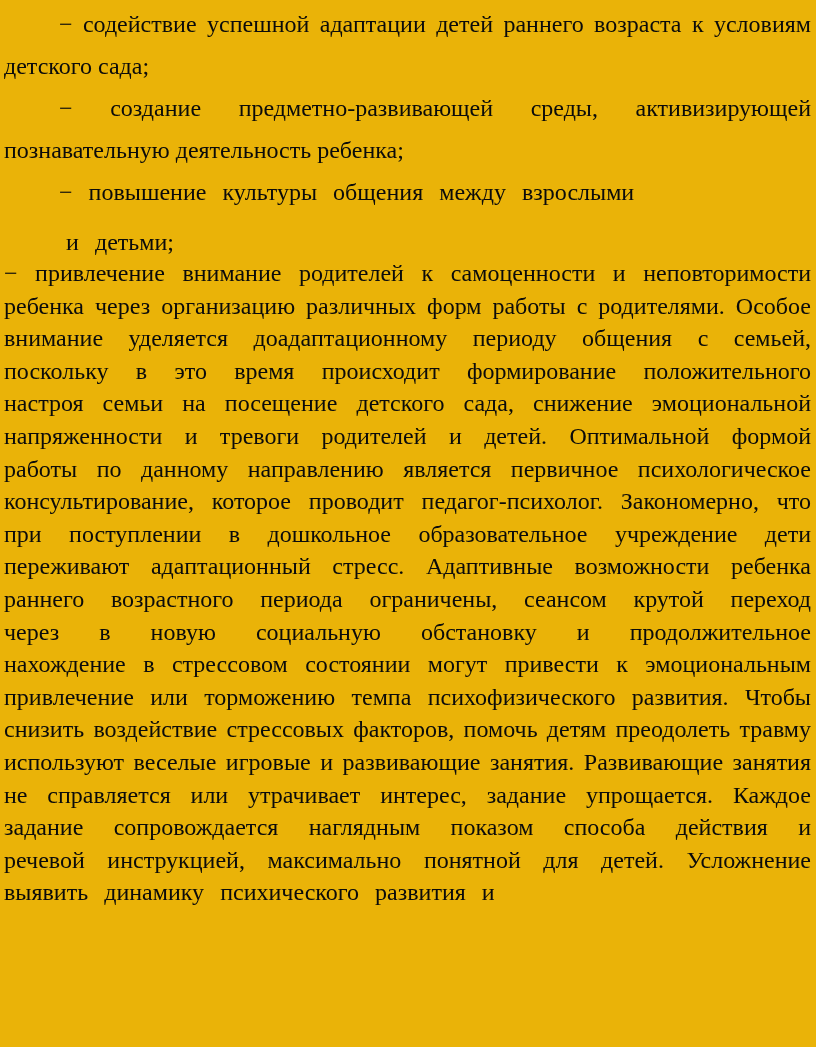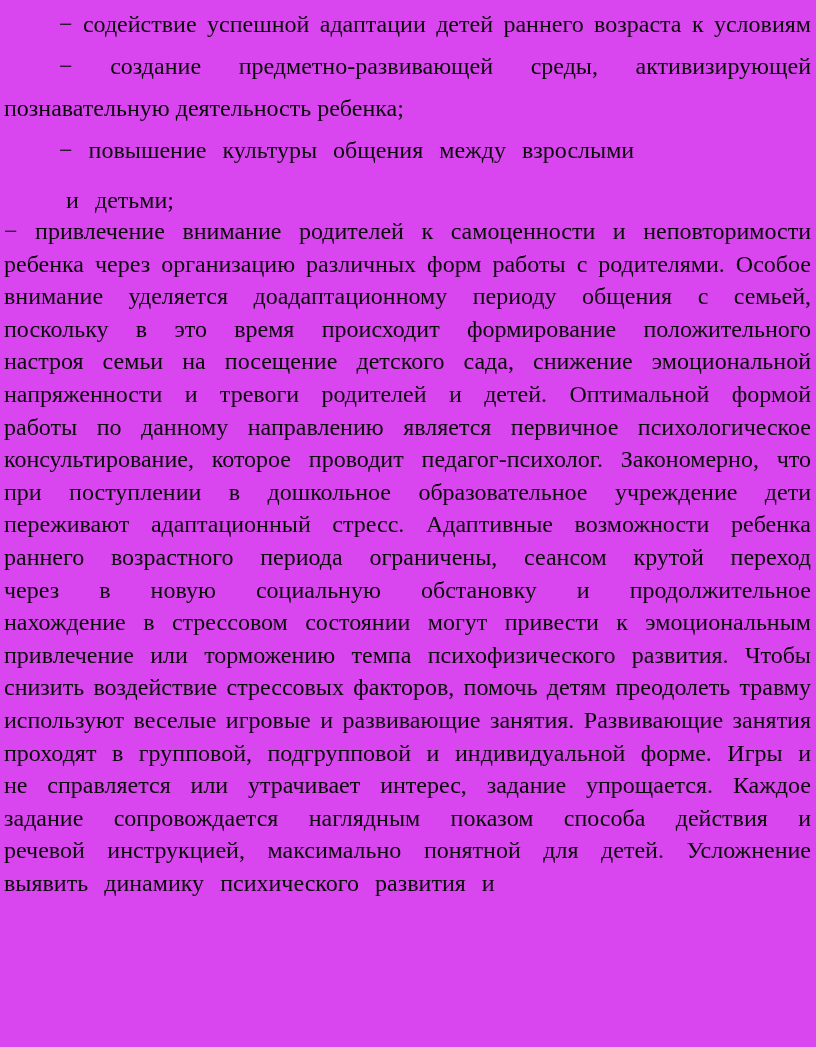--- a/index.html
+++ b/index.html
@@ -33,24 +33,25 @@
     text-align: left;
     text-align-last: left;
   }
   .line.ind  { padding-left: 55px; }
   .line.ind2 { padding-left: 62px; margin-top: 8px; }
   .line.ws   { word-spacing: 0.42em; }
 </style>
 </head>
 <body>
 
-<div class="page" style="background: #d946ef; color: rgb(11, 11, 11);">
+<div class="page" style="background: #eab308; color: rgb(11, 11, 11);">
 
   <section class="bullets">
     <div class="line ind">− содействие успешной адаптации детей раннего возраста к условиям</div>
+    <div class="line left">детского сада;</div>
     <div class="line ind">− создание предметно-развивающей среды, активизирующей</div>
     <div class="line left">познавательную деятельность ребенка;</div>
     <div class="line ind left ws">− повышение культуры общения между взрослыми</div>
     <div class="line ind2 left ws">и детьми;</div>
   </section>
 
   <section class="body">
     <div class="line">− привлечение внимание родителей к самоценности и неповторимости</div>
     <div class="line">ребенка через организацию различных форм работы с родителями. Особое</div>
     <div class="line">внимание уделяется доадаптационному периоду общения с семьей,</div>
@@ -60,20 +61,19 @@
     <div class="line">работы по данному направлению является первичное психологическое</div>
     <div class="line">консультирование, которое проводит педагог-психолог. Закономерно, что</div>
     <div class="line">при поступлении в дошкольное образовательное учреждение дети</div>
     <div class="line">переживают адаптационный стресс. Адаптивные возможности ребенка</div>
     <div class="line">раннего возрастного периода ограничены, сеансом крутой переход</div>
     <div class="line">через в новую социальную обстановку и продолжительное</div>
     <div class="line">нахождение в стрессовом состоянии могут привести к эмоциональным</div>
     <div class="line">привлечение или торможению темпа психофизического развития. Чтобы</div>
     <div class="line">снизить воздействие стрессовых факторов, помочь детям преодолеть травму</div>
     <div class="line">используют веселые игровые и развивающие занятия. Развивающие занятия</div>
-    <div class="line">проходят в групповой, подгрупповой и индивидуальной форме. Игры и</div>
     <div class="line">не справляется или утрачивает интерес, задание упрощается. Каждое</div>
     <div class="line">задание сопровождается наглядным показом способа действия и</div>
     <div class="line">речевой инструкцией, максимально понятной для детей. Усложнение</div>
     <div class="line left ws">выявить динамику психического развития и</div>
   </section>
 
 </div>
 
 </body></html>

